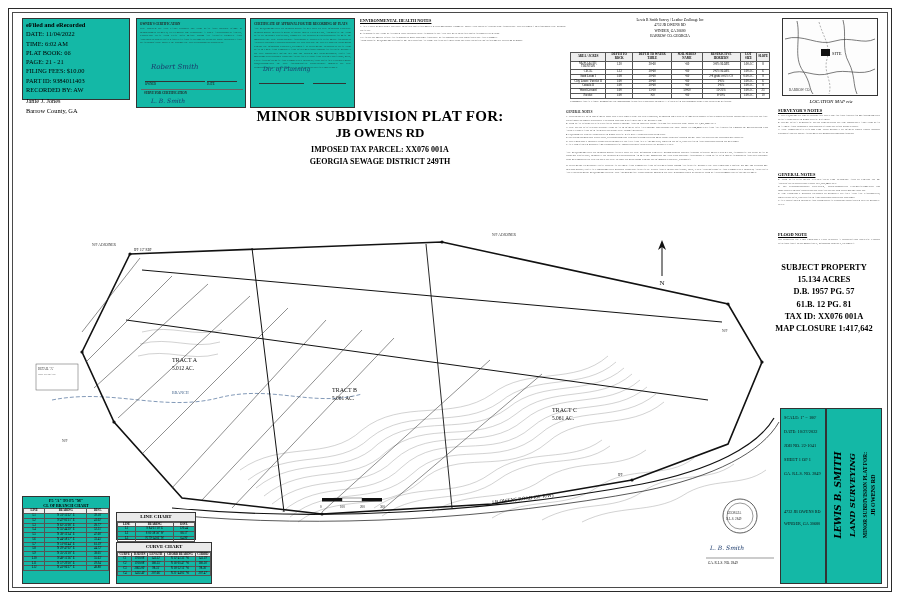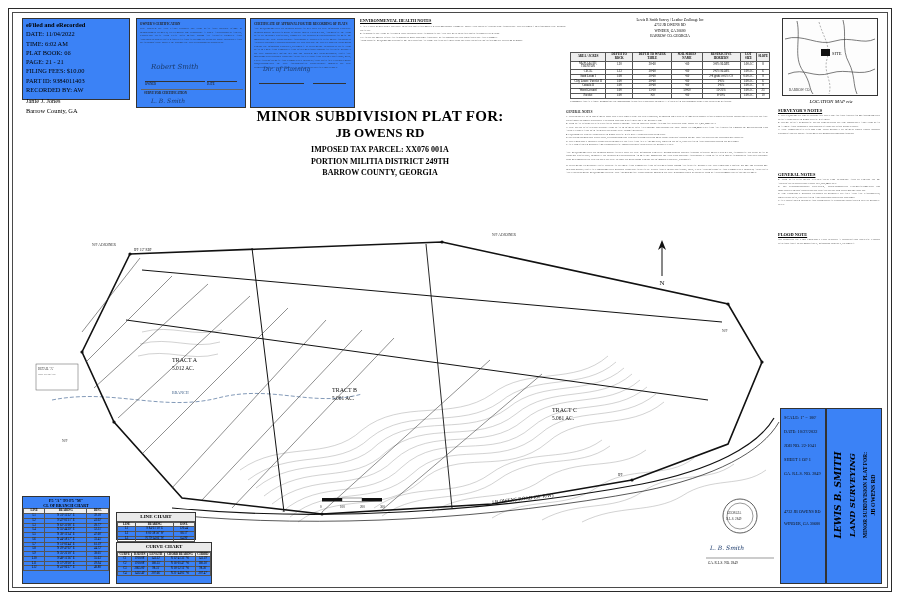--- a/index.html
+++ b/index.html
@@ -15,21 +15,21 @@
   .border-outer{
     position:absolute;left:8px;top:8px;right:8px;bottom:8px;
     border:1.5px solid #2a2a2a;
   }
   .border-inner{
     position:absolute;left:12px;top:12px;right:12px;bottom:12px;
     border:0.8px solid #4a4a4a;
   }
 
   
-  .box{position:absolute;border:1px solid #333;background:#3b82f6;box-sizing:border-box;}
+  .box{position:absolute;border:1px solid #333;background:#14b8a6;box-sizing:border-box;}
   .nb{position:absolute;box-sizing:border-box;}
   .t{position:absolute;color:#111;}
 
   
   #efile{left:22px;top:18px;width:108px;height:82px;font-size:6.4px;line-height:1.45;}
   #efile .row{padding:0 3px;white-space:nowrap;overflow:hidden;}
   #efile .hdr{font-weight:bold;padding-top:1px;}
 
   
   #legalbox1{left:136px;top:18px;width:110px;height:90px;}
@@ -260,22 +260,21 @@
       <text x="6" y="72" font-size="3.4" fill="#333" font-family="Liberation Serif, serif">BARROW CO.</text>
     </svg>
     <div class="cap">LOCATION MAP n/a</div>
   </div>
 
   <div class="nb" id="title">
     <div class="l1">MINOR SUBDIVISION PLAT FOR:</div>
     <div class="l2">JB OWENS RD</div>
     <div class="l3">
       <div>IMPOSED TAX PARCEL: XX076 001A</div>
-      <div>PORTION MILITIA DISTRICT 249TH</div>
-      <div>BARROW COUNTY, GEORGIA</div>
+      <div>GEORGIA SEWAGE DISTRICT 249TH</div>
     </div>
   </div>
 
   <div class="nb" id="notesmid">
     <div class="micro" style="padding:0;">
       <span class="h">GENERAL NOTES</span>
       <div>1. THIS SURVEY WAS PREPARED FOR THE EXCLUSIVE USE OF THE PERSON, PERSONS OR ENTITY NAMED HEREON. SAID CERTIFICATION DOES NOT EXTEND TO ANY UNNAMED PERSON WITHOUT EXPRESS RECERTIFICATION BY THE SURVEYOR.</div>
       <div>2. THIS PLAT HAS BEEN CALCULATED FOR CLOSURE AND IS FOUND TO BE ACCURATE WITHIN ONE FOOT IN 1,417,642 FEET.</div>
       <div>3. THE FIELD DATA UPON WHICH THIS PLAT IS BASED HAS A CLOSURE PRECISION OF ONE FOOT IN 102,000 FEET AND AN ANGULAR ERROR OF 02 SECONDS PER ANGLE POINT AND WAS ADJUSTED USING THE COMPASS RULE.</div>
       <div>4. EQUIPMENT USED: TOPCON GTS-239W TOTAL STATION / TOPCON HIPER SR GPS.</div>
@@ -306,20 +305,28 @@
       <div>6. THE PROPERTY SHOWN HEREON IS SUBJECT TO ANY AND ALL EASEMENTS, RIGHTS OF WAY, COVENANTS AND RESTRICTIONS OF RECORD.</div>
       <div>7. ALL DISTANCES SHOWN ARE HORIZONTAL GROUND DISTANCES IN U.S. SURVEY FEET.</div>
     </div>
   </div>
 
   <div class="nb" id="floodnote">
     <span class="rtitle">FLOOD NOTE</span>
     <div class="micro" style="padding:0;">NO PORTION OF THIS PROPERTY LIES WITHIN A DESIGNATED SPECIAL FLOOD HAZARD AREA PER FIRM PANEL, BARROW COUNTY, GEORGIA.</div>
   </div>
 
+  <div class="nb" id="subject">
+    <div>SUBJECT PROPERTY</div>
+    <div>15.134 ACRES</div>
+    <div>D.B. 1957 PG. 57</div>
+    <div>61.B. 12 PG. 81</div>
+    <div>TAX ID: XX076 001A</div>
+    <div>MAP CLOSURE 1:417,642</div>
+  </div>
 
   <div class="nb" id="drawing">
     <svg width="760" height="312" viewBox="0 0 760 312">
 
       <g stroke="#9a9a9a" fill="none" stroke-width="0.45">
         <path d="M260,300 C300,265 345,290 380,255 C420,218 470,250 510,215 C545,185 590,205 625,175"></path>
         <path d="M268,305 C308,272 352,296 390,262 C428,226 476,258 518,222 C552,192 598,212 634,182"></path>
         <path d="M276,310 C316,280 360,302 398,270 C436,234 484,266 526,230 C560,200 606,220 642,190"></path>
         <path d="M250,292 C292,258 338,282 372,248 C412,212 462,242 502,208 C538,178 584,198 618,168"></path>
         <path d="M242,284 C284,250 330,274 364,240 C404,206 454,234 494,202 C530,172 576,192 610,162"></path>

